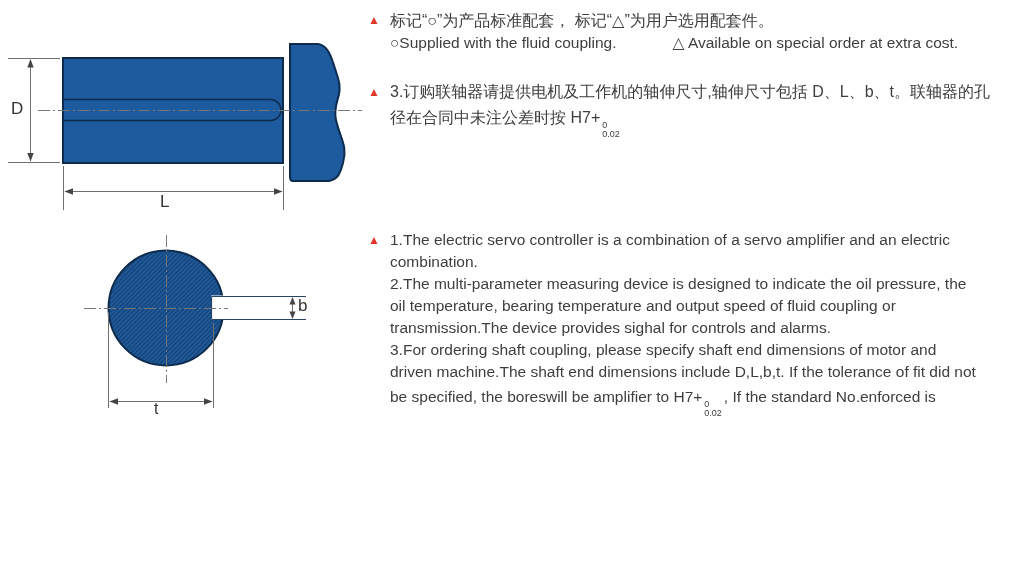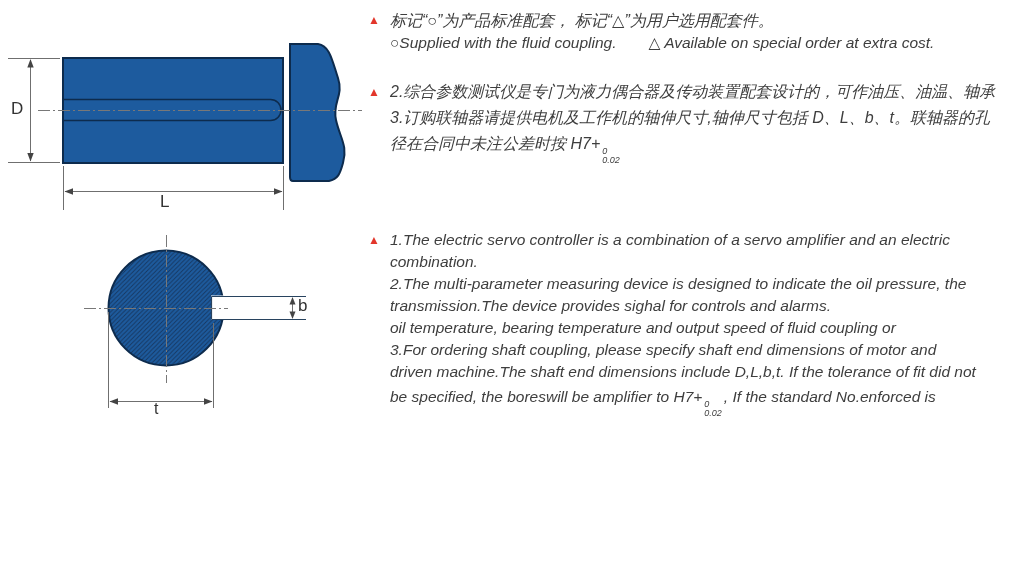--- a/index.html
+++ b/index.html
@@ -3,25 +3,25 @@
 <meta charset="utf-8">
 <style>
   html,body{margin:0;padding:0;background:#ffffff;}
   #page{position:relative;width:1024px;height:581px;background:#ffffff;overflow:hidden;
         font-family:"Liberation Sans","DejaVu Sans",sans-serif;color:#3e3e3e;}
   svg{position:absolute;left:0;top:0;}
   .dim-label{position:absolute;color:#333;font-size:17px;}
   .note-block{position:absolute;left:368px;width:656px;}
   .marker{position:absolute;left:0;top:3px;font-size:12px;color:#e2362b;}
   .note-lines{margin-left:22px;}
-  .note-lines div{white-space:nowrap;font-style:italic;}
+  .note-lines div{white-space:nowrap;}
   #legend{top:10px;}
   #legend .zh{font-size:16px;line-height:22px;}
   #legend .en{font-size:15.5px;line-height:21px;}
-  #legend .gap{margin-left:32px;}
+  #legend .gap{margin-left:56px;}
   #notes-zh{top:79px;font-size:16px;}
   #notes-zh .note-lines div{line-height:26px;}
   #notes-en{top:229px;font-size:15.5px;}
   #notes-en .note-lines div{line-height:22px;}
   .tol{display:inline-flex;flex-direction:column;vertical-align:-5px;line-height:1;
        font-size:9px;margin:0 2px;text-align:left;}
   .tol span{display:block;line-height:1.05;}
 </style>
 </head>
 <body>
@@ -101,37 +101,36 @@
     <span class="marker">▲</span>
     <div class="note-lines">
       <div class="zh">标记“○”为产品标准配套， 标记“△”为用户选用配套件。</div>
       <div class="en"><span>○Supplied with the fluid coupling.</span><span class="gap">△ Available on special order at extra cost.</span></div>
     </div>
   </div>
 
   <div class="note-block" id="notes-zh">
     <span class="marker" style="top:6px;">▲</span>
     <div class="note-lines">
-      <div>2.综合参数测试仪是专门为液力偶合器及传动装置配套设计的，可作油压、油温、轴承</div>
       <div>3.订购联轴器请提供电机及工作机的轴伸尺寸,轴伸尺寸包括 D、L、b、t。联轴器的孔</div>
       <div><span>径在合同中未注公差时按 H7+</span><span class="tol">
             <span>0</span>
             <span>0.02</span>
           </span></div>
     </div>
   </div>
 
   <div class="note-block" id="notes-en">
     <span class="marker" style="top:4px;">▲</span>
     <div class="note-lines">
       <div>1.The electric servo controller is a combination of a servo amplifier and an electric</div>
       <div>combination.</div>
       <div>2.The multi-parameter measuring device is designed to indicate the oil pressure, the</div>
+      <div>oil temperature, bearing temperature and output speed of fluid coupling or</div>
       <div>transmission.The device provides sighal for controls and alarms.</div>
-      <div>oil temperature, bearing temperature and output speed of fluid coupling or</div>
       <div>3.For ordering shaft coupling, please specify shaft end dimensions of motor and</div>
       <div>driven machine.The shaft end dimensions include D,L,b,t. If the tolerance of fit did not</div>
       <div style="line-height:27px;"><span>be specified, the boreswill be amplifier to H7+</span><span class="tol">
             <span>0</span>
             <span>0.02</span>
           </span><span>, If the standard No.enforced is</span></div>
     </div>
   </div>
 
 </div>

